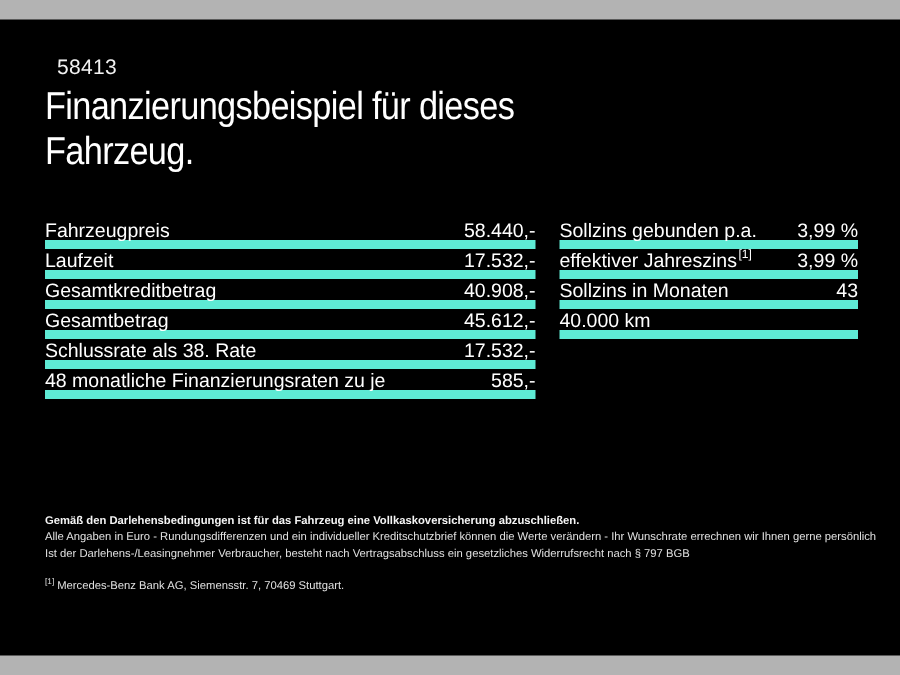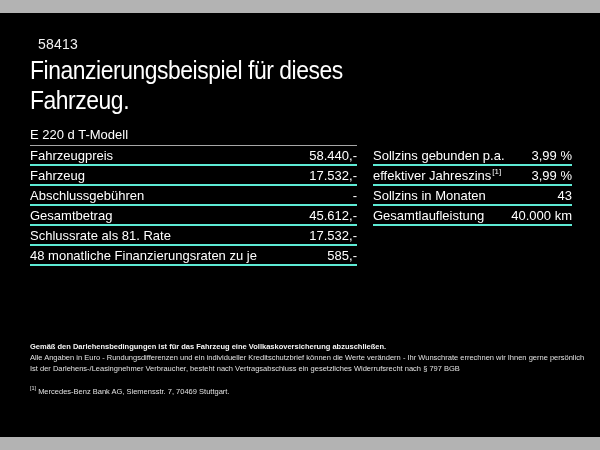--- a/index.html
+++ b/index.html
@@ -27,21 +27,21 @@
   }
   .model{
     position:absolute;left:30px;top:125px;width:327px;height:21px;
     font-size:13px;line-height:20px;color:#fff;
     border-bottom:1px solid #a6a6a6;
     box-sizing:border-box;
   }
   .table{position:absolute;box-sizing:border-box;}
   .table .row{
     display:flex;justify-content:space-between;align-items:center;
-    height:20px;border-bottom:2px solid #5eead4;
+    height:20px;border-bottom:6px solid #5eead4;
     font-size:13px;box-sizing:border-box;
   }
   .table .row.bold{font-weight:400;}
   .table .row .label{white-space:nowrap;}
   .table .row .value{white-space:nowrap;text-align:center;}
   .table .row sup{font-size:8px;vertical-align:super;line-height:0;margin-left:1px;}
   #finance-table{left:30px;top:146px;width:327px;}
   #conditions-table{left:373px;top:146px;width:199px;}
 
   .footer{position:absolute;left:30px;top:341px;width:560px;color:#e0e0e0;}
@@ -53,41 +53,40 @@
 </head>
 <body>
 
 <div class="screen">
   <div class="frame-bar top"></div>
 
   <div class="doc-id">58413</div>
 
   <h1 class="title">Finanzierungsbeispiel für dieses Fahrzeug.</h1>
 
-  <div class="model">E 220 d T-Modell</div>
 
   <div class="table" id="finance-table">
       <div class="row">
         <span class="label">Fahrzeugpreis</span>
         <span class="value">58.440,-</span>
       </div>
       <div class="row">
-        <span class="label">Fahrzeug</span>
+        <span class="label">Laufzeit</span>
         <span class="value">17.532,-</span>
       </div>
       <div class="row">
-        <span class="label">Abschlussgebühren</span>
-        <span class="value">-</span>
+        <span class="label">Gesamtkreditbetrag</span>
+        <span class="value">40.908,-</span>
       </div>
       <div class="row">
         <span class="label">Gesamtbetrag</span>
         <span class="value">45.612,-</span>
       </div>
       <div class="row">
-        <span class="label">Schlussrate als 81. Rate</span>
+        <span class="label">Schlussrate als 38. Rate</span>
         <span class="value">17.532,-</span>
       </div>
       <div class="row bold">
         <span class="label">48 monatliche Finanzierungsraten zu je</span>
         <span class="value">585,-</span>
       </div>
     </div>
 
   <div class="table" id="conditions-table">
       <div class="row">
@@ -96,21 +95,20 @@
       </div>
       <div class="row">
         <span class="label">effektiver Jahreszins<sup>[1]</sup></span>
         <span class="value">3,99 %</span>
       </div>
       <div class="row">
         <span class="label">Sollzins in Monaten</span>
         <span class="value">43</span>
       </div>
       <div class="row">
-        <span class="label">Gesamtlaufleistung</span>
         <span class="value">40.000 km</span>
       </div>
     </div>
 
   <div class="footer">
     <p class="foot-bold">Gemäß den Darlehensbedingungen ist für das Fahrzeug eine Vollkaskoversicherung abzuschließen.</p>
     <p class="foot">Alle Angaben in Euro - Rundungsdifferenzen und ein individueller Kreditschutzbrief können die Werte verändern - Ihr Wunschrate errechnen wir Ihnen gerne persönlich</p>
     <p class="foot">Ist der Darlehens-/Leasingnehmer Verbraucher, besteht nach Vertragsabschluss ein gesetzliches Widerrufsrecht nach § 797 BGB</p>
     <p class="footnote"><sup>[1]</sup><span>Mercedes-Benz Bank AG, Siemensstr. 7, 70469 Stuttgart.</span></p>
   </div>

